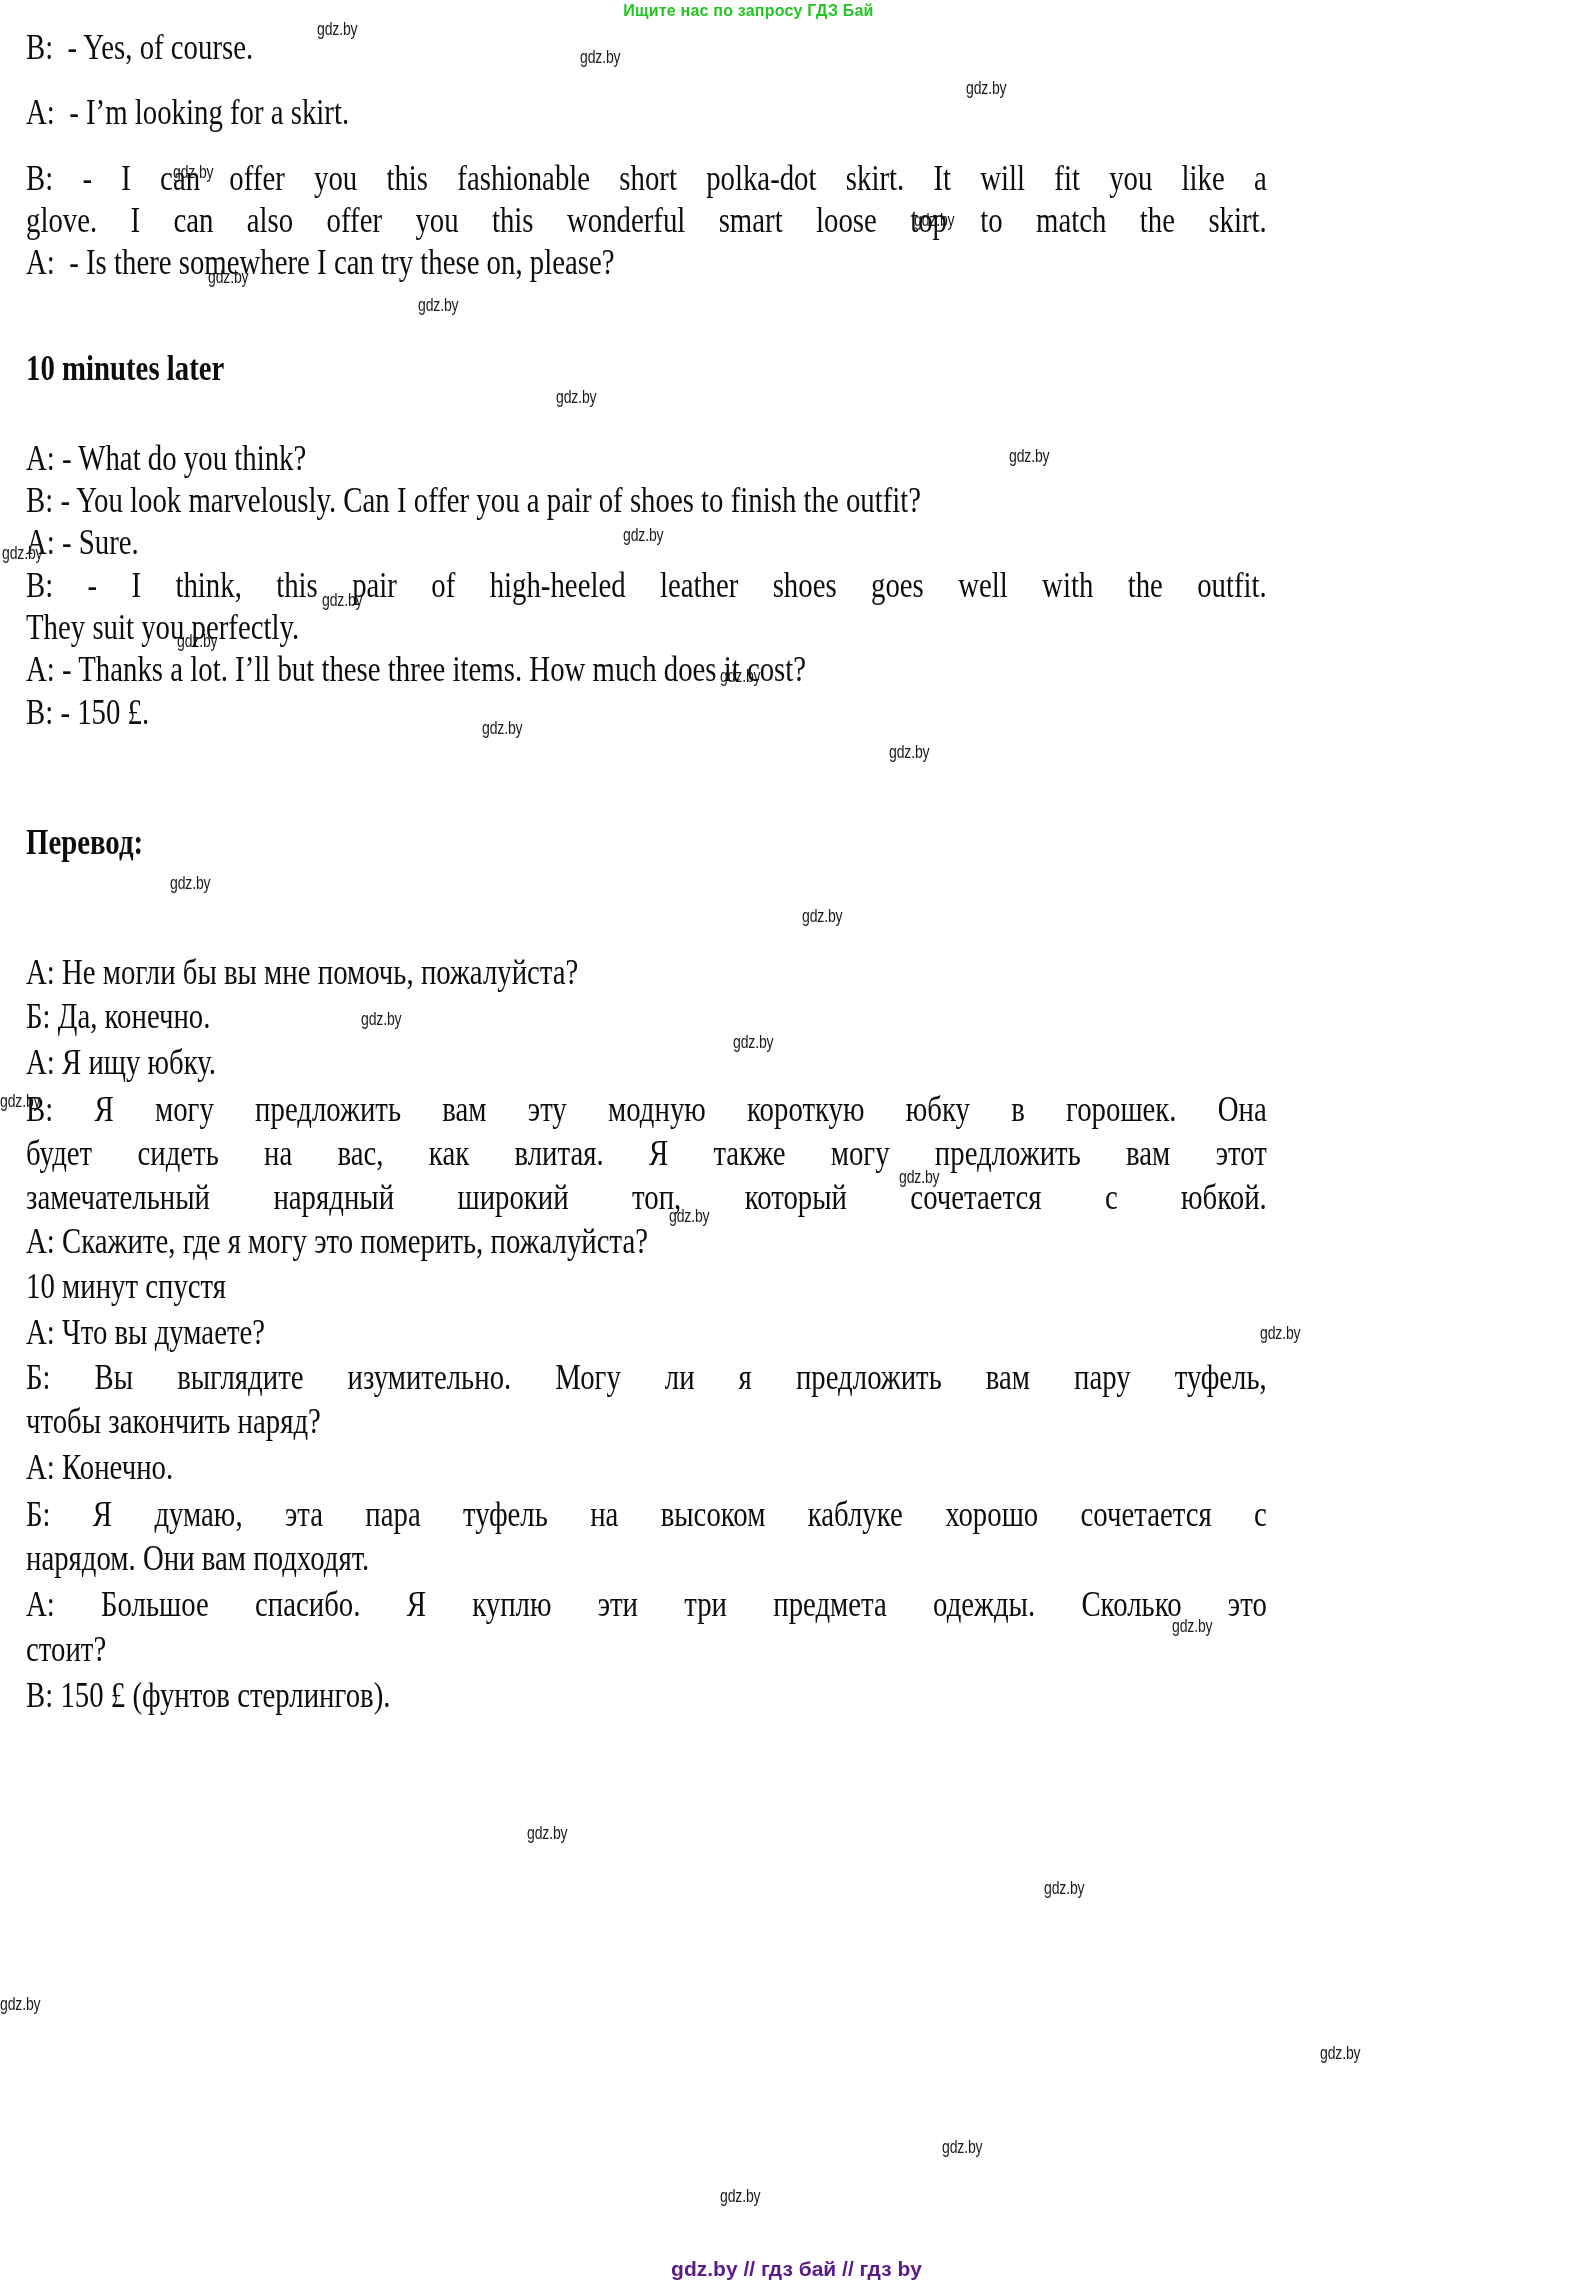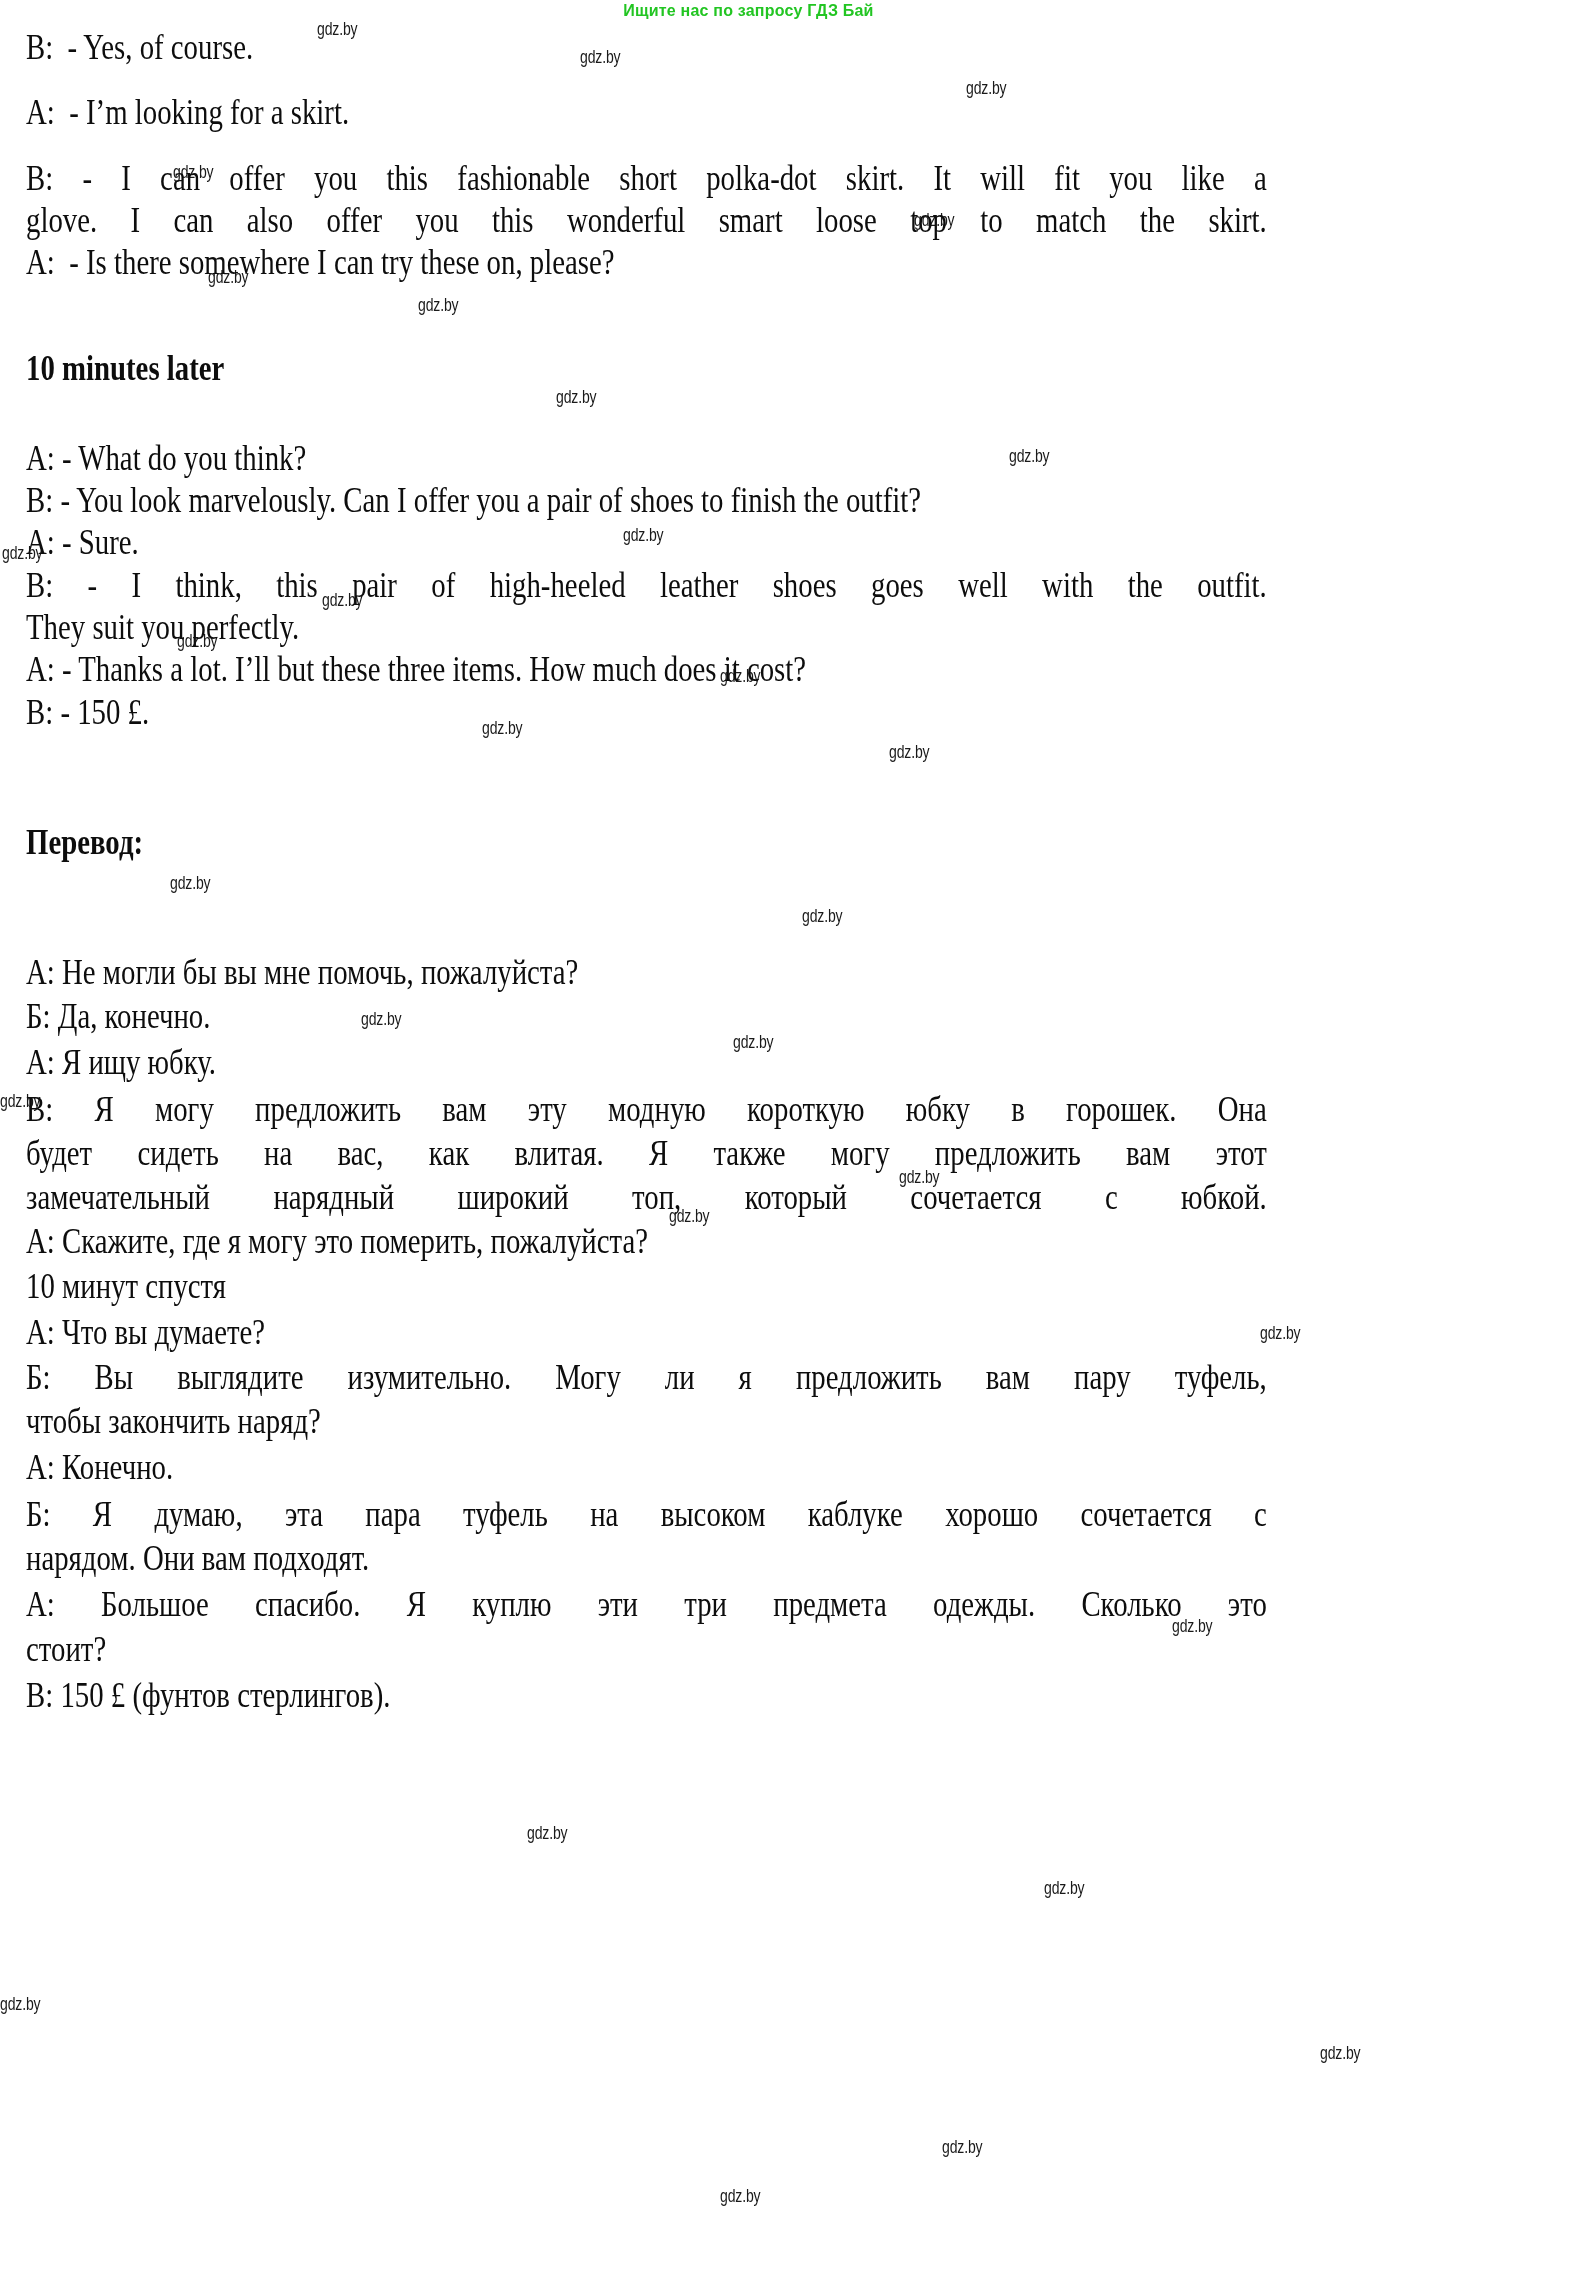--- a/index.html
+++ b/index.html
@@ -172,15 +172,16 @@
   <div class="line just" style="left:26px; top:1496px; width:1551px;">Б: Я думаю, эта пара туфель на высоком каблуке хорошо сочетается с</div>
 
   <div class="line" style="left:26px; top:1540px; width:1547px;">нарядом. Они вам подходят.</div>
 
   <div class="line just" style="left:26px; top:1586px; width:1551px;">A: Большое спасибо. Я куплю эти три предмета одежды. Сколько это</div>
 
   <div class="line" style="left:26px; top:1631px; width:1547px;">стоит?</div>
 
   <div class="line" style="left:26px; top:1677px; width:1547px;">B: 150 £ (фунтов стерлингов).</div>
 
+  <div class="footer-banner">gdz.by  //  гдз бай  //  гдз by</div>
 
 </div>
 
 
 </body></html>

